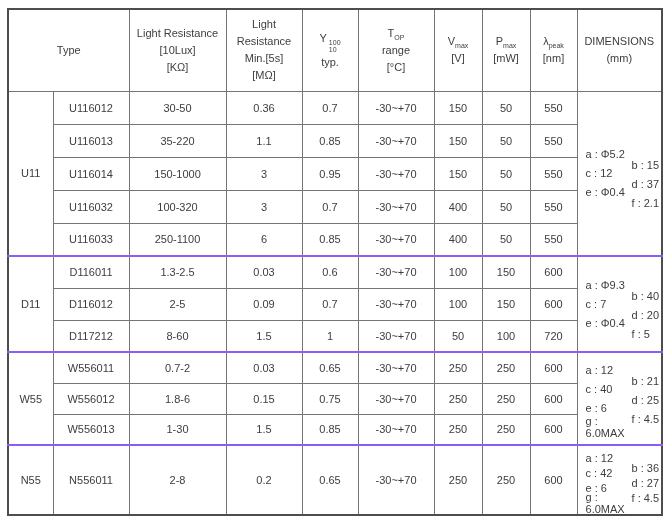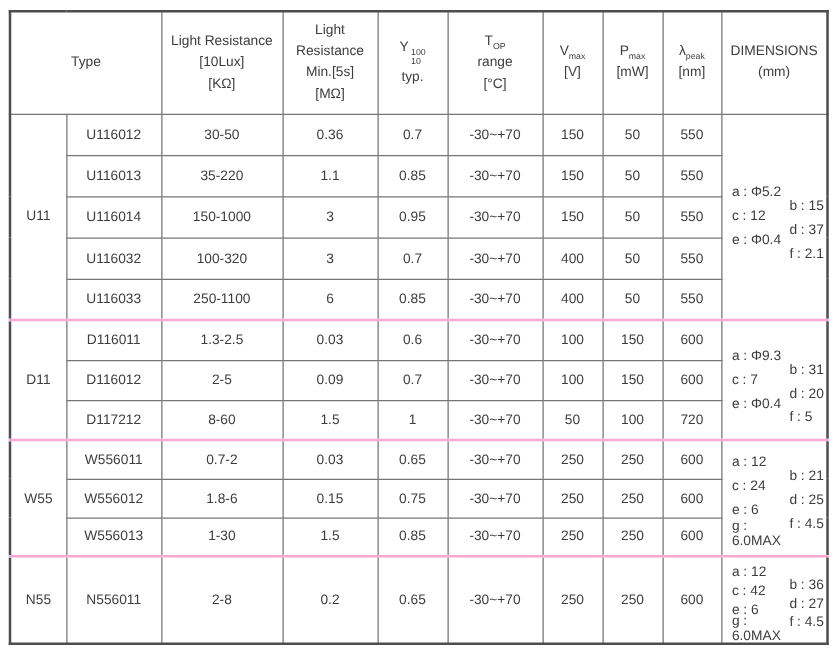--- a/index.html
+++ b/index.html
@@ -7,21 +7,21 @@
   .wrap{padding:8px 7px 0 7px;}
   table{border-collapse:collapse;table-layout:fixed;width:654px;border:2px solid #4d4d4d;}
   th,td{border:1px solid #757575;overflow:hidden;}
   th{font-weight:normal;font-size:11px;text-align:center;vertical-align:middle;line-height:1.55;padding:2px;}
   td{font-size:11px;text-align:center;vertical-align:middle;padding:0 2px;}
   thead tr{height:82px;}
   tr.r33{height:33px;}
   tr.r32{height:32px;}
   tr.r31{height:31px;}
   tr.r66{height:66px;}
-  tr.group-sep td{border-top:2px solid #f9a8d4;}
+  tr.group-sep td{border-top:2px solid #8b5cf6;}
   sub{font-size:7px;line-height:1;}
   .stack{display:inline-flex;flex-direction:column;font-size:7px;line-height:1.1;text-align:left;margin-left:2px;vertical-align:-3px;}
   .dims{text-align:left;vertical-align:middle;padding:4px 0 4px 8px;}
   .dims-inner{display:flex;flex-direction:column;justify-content:center;height:100%;}
   .dims-line{display:flex;height:19px;align-items:center;font-size:11px;}
   .dims-line .l{width:46px;}
   .dims-line .r{flex:1;margin-top:21px;}
   .dims.tight .dims-line{height:15px;}
 </style>
 </head>
@@ -162,21 +162,21 @@
       <td>0.03</td>
       <td>0.6</td>
       <td>-30~+70</td>
       <td>100</td>
       <td>150</td>
       <td>600</td>
       <td rowspan="3" class="dims">
         <div class="dims-inner">
           <div class="dims-line">
                 <span class="l">a : Φ9.3</span>
-                <span class="r">b : 31</span>
+                <span class="r">b : 40</span>
               </div>
           <div class="dims-line">
                 <span class="l">c : 7</span>
                 <span class="r">d : 20</span>
               </div>
           <div class="dims-line">
                 <span class="l">e : Φ0.4</span>
                 <span class="r">f : 5</span>
               </div>
         </div>
@@ -213,21 +213,21 @@
       <td>250</td>
       <td>250</td>
       <td>600</td>
       <td rowspan="3" class="dims">
         <div class="dims-inner">
           <div class="dims-line">
                 <span class="l">a : 12</span>
                 <span class="r">b : 21</span>
               </div>
           <div class="dims-line">
-                <span class="l">c : 24</span>
+                <span class="l">c : 40</span>
                 <span class="r">d : 25</span>
               </div>
           <div class="dims-line">
                 <span class="l">e : 6</span>
                 <span class="r">f : 4.5</span>
               </div>
           <div class="dims-line">
                 <span class="l">g : 6.0MAX</span>
                 <span class="r"></span>
               </div>

